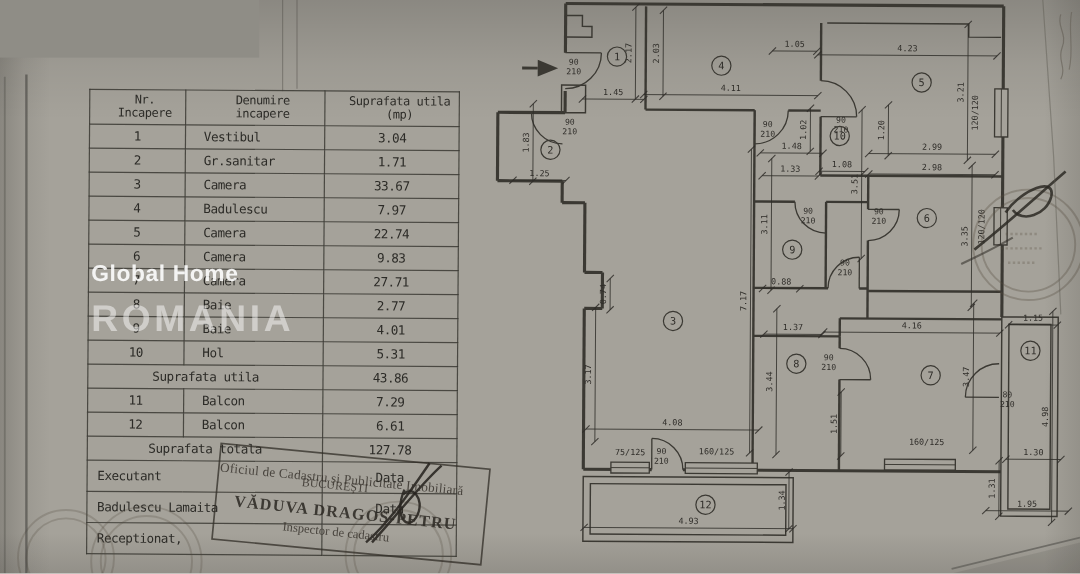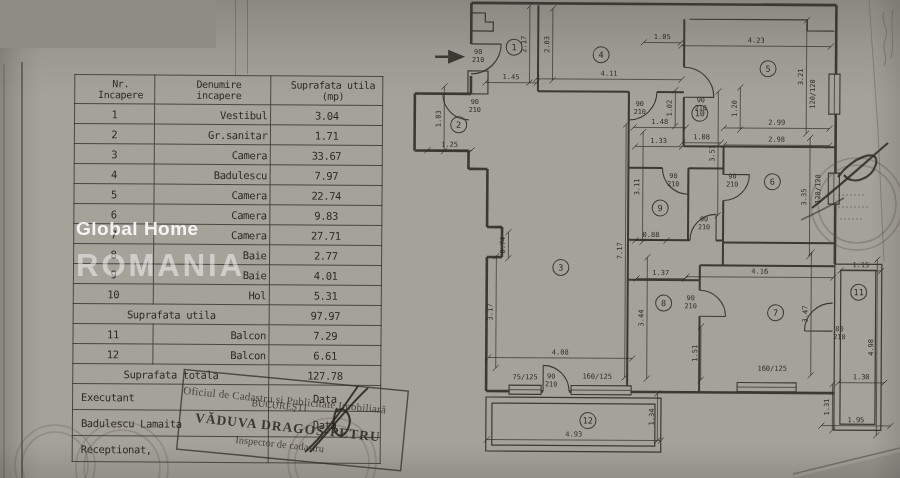--- a/index.html
+++ b/index.html
@@ -14,21 +14,21 @@
   .scan{position:absolute;inset:0;filter:blur(0.25px);}
   .graybox{position:absolute;left:0;top:0;width:216px;height:48px;background:#8f8d86;}
   .fold{position:absolute;top:0;width:1px;background:rgba(70,68,63,0.38);}
   
   .roomtable{position:absolute;left:73px;top:75px;width:309px;border-collapse:collapse;
     transform:rotate(0.4deg);color:#2c2b27;font-size:10.5px;letter-spacing:-0.4px;}
   .roomtable td,.roomtable th{border:1px solid rgba(58,56,50,0.85);padding:0 3px;
     font-weight:normal;white-space:pre-line;}
   .roomtable th{height:28px;font-size:10px;line-height:1.15;text-align:center;padding-left:15px;}
   .roomtable td{height:19px;text-align:center;}
-  .roomtable td.name{text-align:right;padding-left:15px;}
+  .roomtable td.name{text-align:left;padding-left:15px;}
   .roomtable td.sum{text-align:center;font-size:10.5px;}
   .roomtable td.fleft{text-align:left;padding-left:8px;height:25px;}
   .roomtable td.fright{height:25px;}
   
   .wm1{position:absolute;left:76px;top:218px;font-family:"Liberation Sans",sans-serif;
     font-weight:bold;font-size:19px;color:rgba(255,255,255,0.88);letter-spacing:0.5px;}
   .wm2{position:absolute;left:76px;top:248px;font-family:"Liberation Sans",sans-serif;
     font-weight:bold;font-size:31px;color:rgba(255,255,255,0.48);letter-spacing:3px;}
   
   .stamp-line{position:absolute;font-family:"Liberation Serif",serif;color:rgba(52,48,42,0.82);
@@ -109,21 +109,21 @@
             <td class="name">Baie</td>
             <td>4.01</td>
           </tr>
           <tr>
             <td>10</td>
             <td class="name">Hol</td>
             <td>5.31</td>
           </tr>
           <tr>
             <td class="sum" colspan="2">Suprafata utila</td>
-            <td>97.97</td>
+            <td>43.86</td>
           </tr>
           <tr>
             <td>11</td>
             <td class="name">Balcon</td>
             <td>7.29</td>
           </tr>
           <tr>
             <td>12</td>
             <td class="name">Balcon</td>
             <td>6.61</td>

